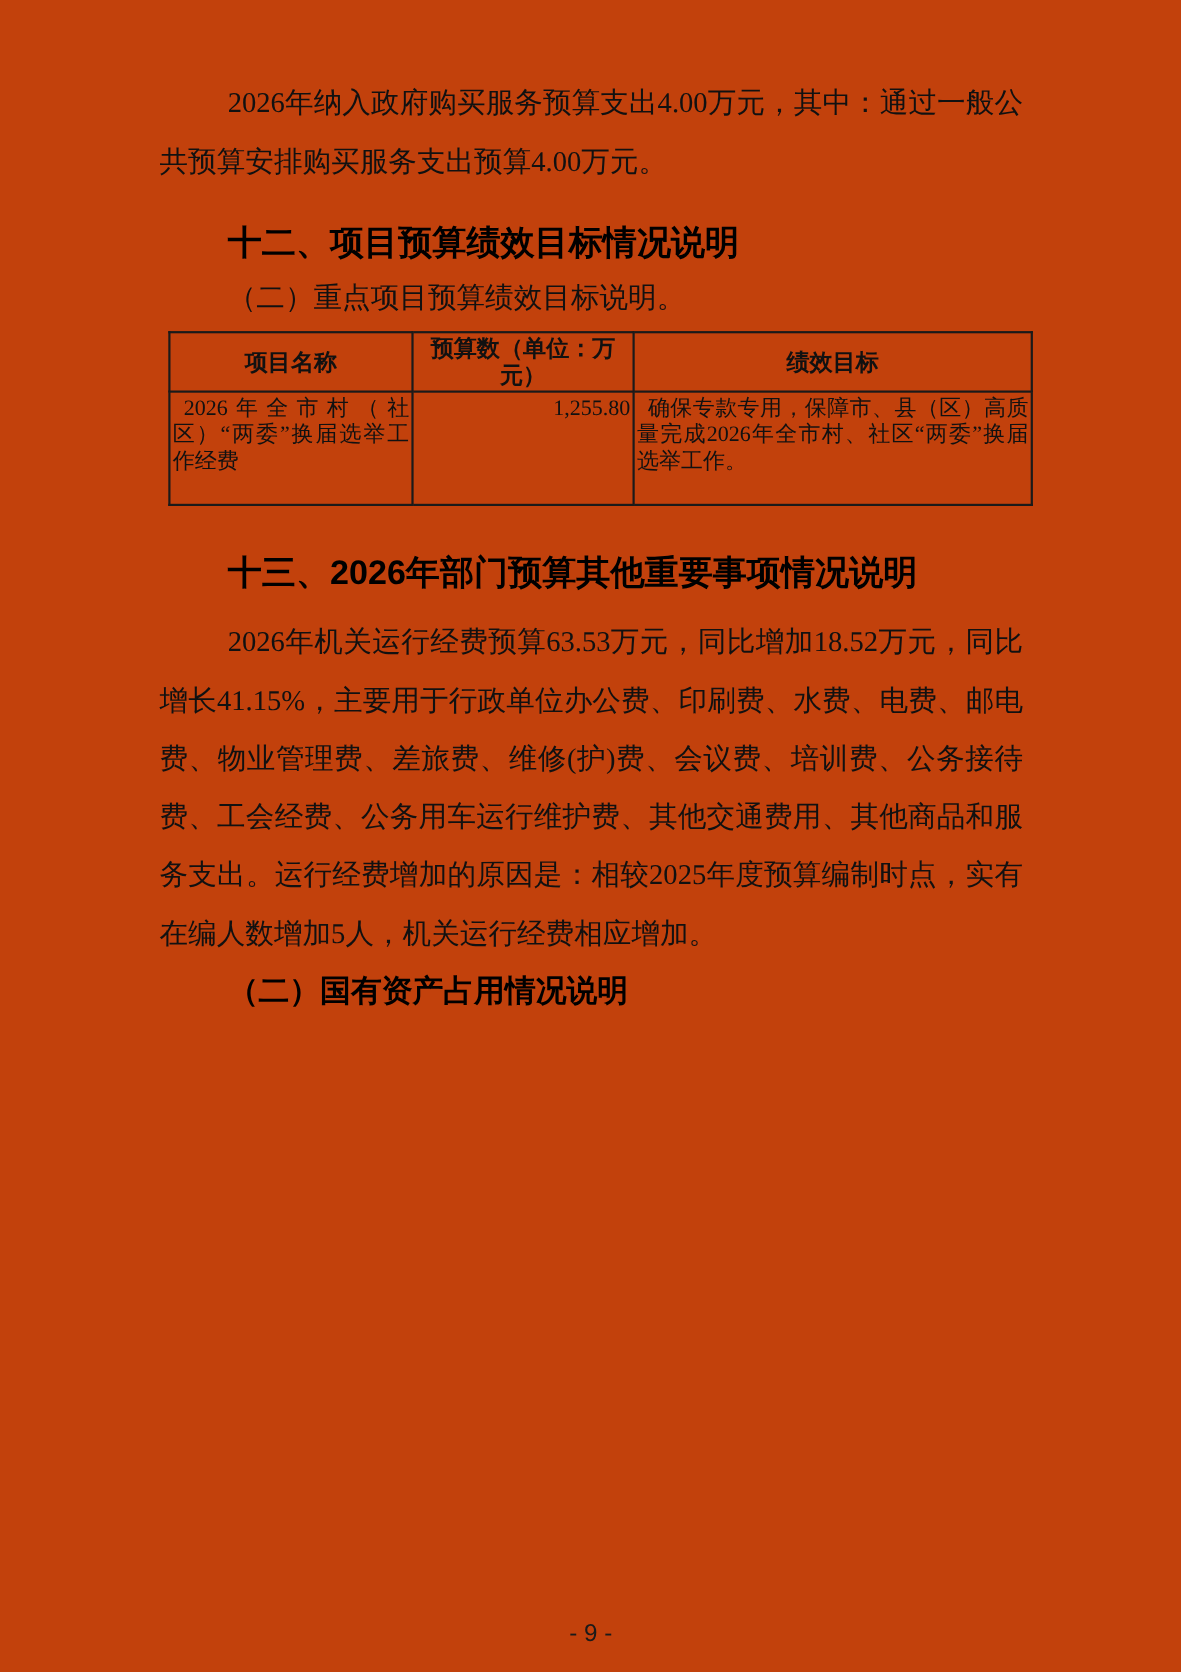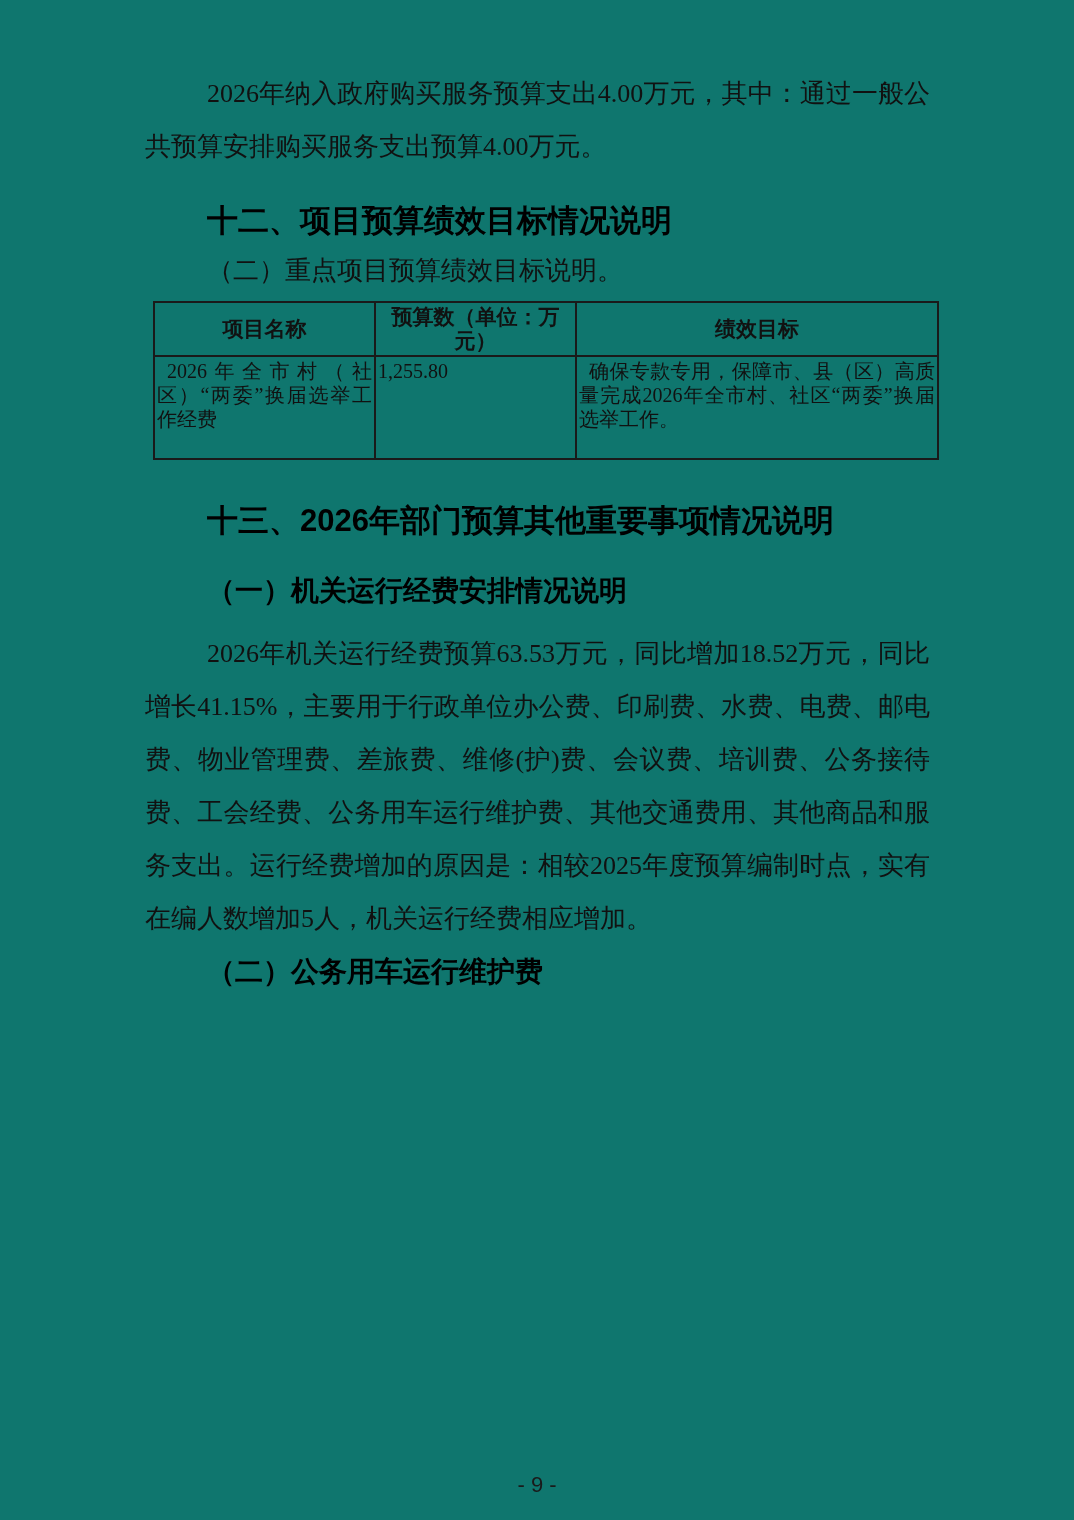--- a/index.html
+++ b/index.html
@@ -5,21 +5,21 @@
   html, body {
     margin: 0;
     padding: 0;
     background: #ffffff;
   }
   .page {
     position: relative;
     width: 1074px;
     height: 1520px;
     margin: 0 auto;
-    background: #0f766e;
+    background: #c2410c;
     color: #000000;
     box-sizing: border-box;
     padding: 67px 144px 0 145px;
     font-family: "Liberation Serif", "DejaVu Serif", serif;
     overflow: hidden;
   }
   p, h1, h2 {
     margin: 0;
     padding: 0;
     font-weight: normal;
@@ -84,20 +84,21 @@
   .col-budget { width: 201px; }
   .col-target { width: 362px; }
   .cell-name {
     text-align: justify;
     text-align-last: left;
     text-indent: 0.5em;
     padding: 5px 2px 5px 1px;
     height: 103px;
   }
   .cell-budget {
+    text-align: right;
     vertical-align: middle;
     padding-right: 1px;
   }
   .cell-target {
     text-align: justify;
     text-justify: inter-character;
     text-align-last: left;
     text-indent: 0.5em;
     padding: 5px 1px;
   }
@@ -141,22 +142,21 @@
       <tr>
         <td class="cell-name">2026年全市村（社区）“两委”换届选举工作经费</td>
         <td class="cell-budget">1,255.80</td>
         <td class="cell-target">确保专款专用，保障市、县（区）高质量完成2026年全市村、社区“两委”换届选举工作。</td>
       </tr>
     </tbody>
   </table>
 
   <h1 class="h-major mt-h13">十三、2026年部门预算其他重要事项情况说明</h1>
 
-  <h2 class="h-sub mt-sub1">（一）机关运行经费安排情况说明</h2>
 
   <p class="body-para mt-p4">2026年机关运行经费预算63.53万元，同比增加18.52万元，同比增长41.15%，主要用于行政单位办公费、印刷费、水费、电费、邮电费、物业管理费、差旅费、维修(护)费、会议费、培训费、公务接待费、工会经费、公务用车运行维护费、其他交通费用、其他商品和服务支出。运行经费增加的原因是：相较2025年度预算编制时点，实有在编人数增加5人，机关运行经费相应增加。</p>
 
-  <h2 class="h-sub mt-sub2">（二）公务用车运行维护费</h2>
+  <h2 class="h-sub mt-sub2">（二）国有资产占用情况说明</h2>
 
 
   <div class="page-footer">- 9 -</div>
 
 </div>
 
 </body></html>

